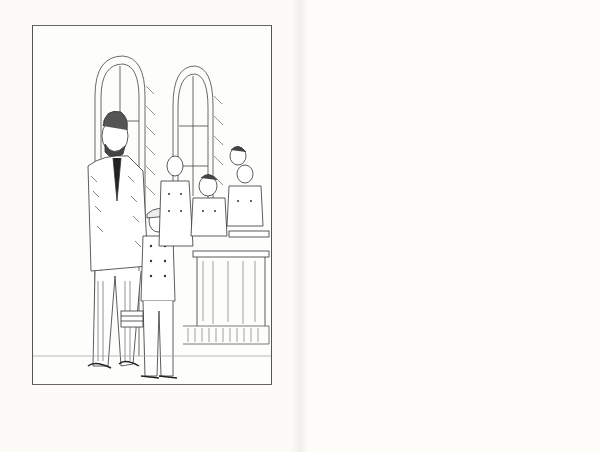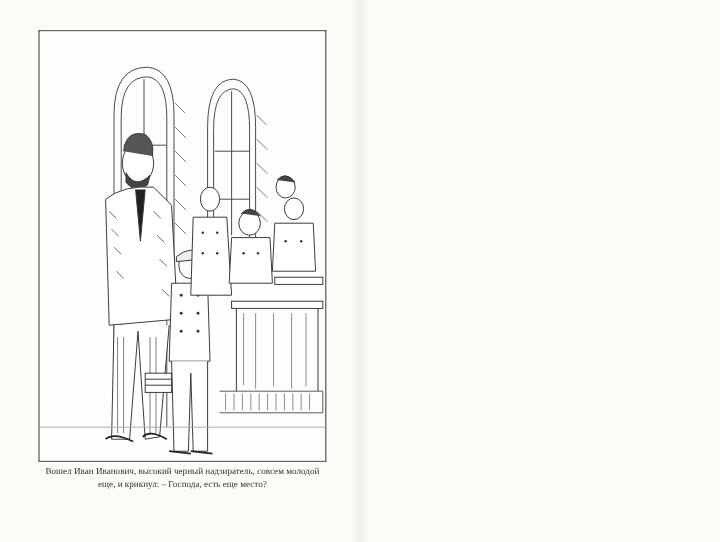--- a/index.html
+++ b/index.html
@@ -111,21 +111,20 @@
           <rect x="160" y="225" width="76" height="6" fill="#fff"></rect>
           <path d="M164 231 V300 M232 231 V300"></path>
           <path d="M170 235 V295 M180 235 V298 M195 235 V296 M210 235 V298 M222 235 V296" stroke="#888"></path>
           <path d="M150 300 L236 300 L236 318 L150 318" stroke="#555"></path>
           <path d="M155 302 V316 M162 302 V316 M169 302 V316 M176 302 V316 M183 302 V316 M190 302 V316 M197 302 V316 M204 302 V316 M211 302 V316 M218 302 V316 M225 302 V316" stroke="#888"></path>
           <rect x="196" y="205" width="40" height="6" fill="#fff"></rect>
         </g>
         <line x1="0" y1="330" x2="238" y2="330" stroke="#aaa"></line>
       </svg>
     </div>
-    <div class="caption">Вошел Иван Иванович, высокий черный надзиратель, совсем молодой еще, и крикнул: – Господа, есть еще место?</div>
   </div>
 
   <div class="page-right">
     
     
   </div>
   <div class="gutter"></div>
 </div>
 
 </body></html>

